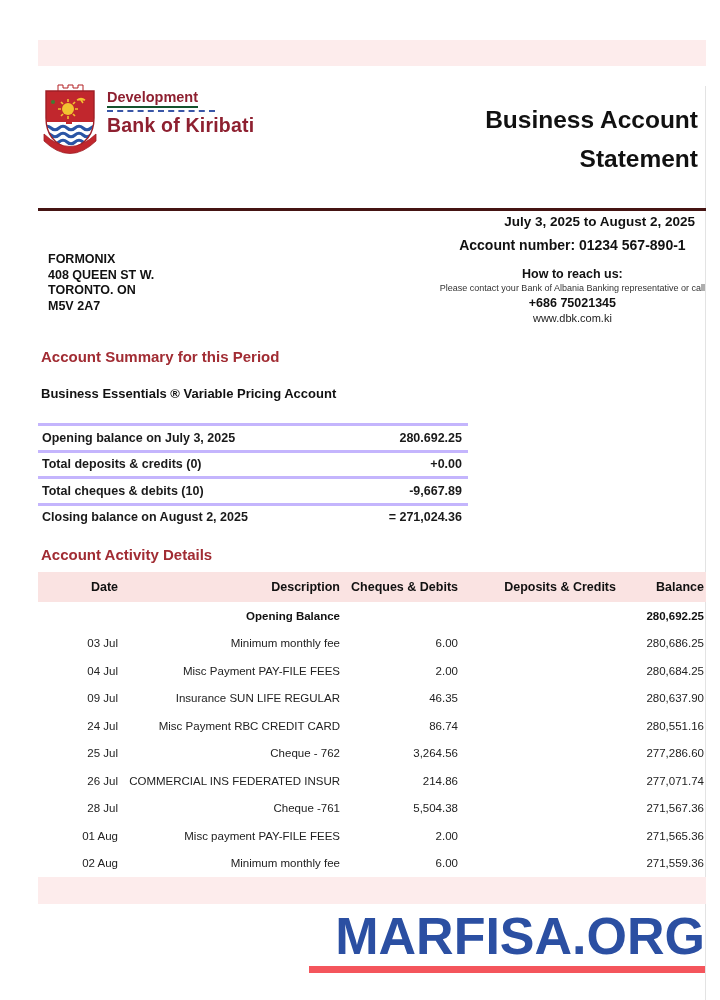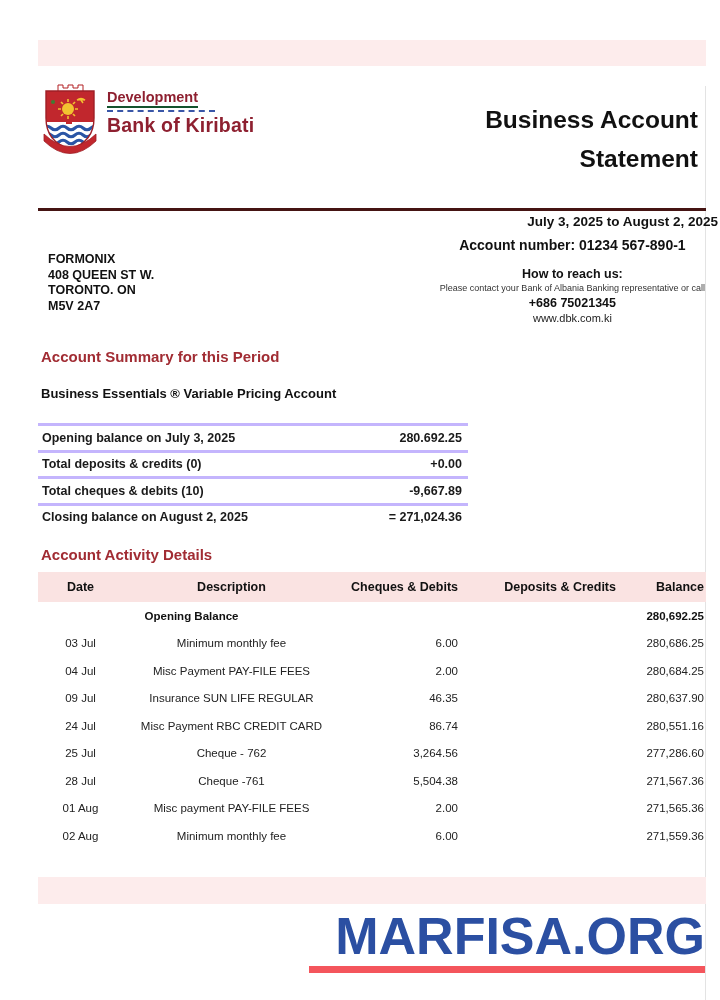--- a/index.html
+++ b/index.html
@@ -19,21 +19,21 @@
   .logo-text { margin-left:8px; margin-top:6px; }
   .logo-line1 { display:inline-block; font-size:14.5px; font-weight:bold; color:#8e2030;
                 border-bottom:2px solid #14532d; padding-bottom:1px; }
   .logo-dashes { width:108px; height:0; border-bottom:2.5px dashed #3a57a8; margin:2px 0 2px 0; }
   .logo-line2 { font-size:19.5px; font-weight:bold; color:#8e2030; letter-spacing:0.2px; }
 
   .doc-title { position:absolute; right:22px; top:100px; text-align:right;
                font-size:24.5px; font-weight:bold; color:#111; line-height:39px; }
 
   .rule { position:absolute; left:38px; top:208px; width:668px; height:3px; background:#451413; }
-  .period { position:absolute; right:2px; top:214px; font-size:13.5px; font-weight:bold; color:#111; }
+  .period { position:absolute; right:25px; top:214px; font-size:13.5px; font-weight:bold; color:#111; }
 
   .address { position:absolute; left:48px; top:239px; font-size:12.5px; font-weight:bold;
              line-height:15.5px; color:#111;margin-top:13px; }
 
   .contact { position:absolute; right:15px; top:237px; text-align:center; color:#111; }
   .contact .acct { font-size:14px; font-weight:bold; margin-bottom:14px; }
   .contact .how { font-size:12.5px; font-weight:bold; margin-bottom:2px; }
   .contact .small-line { font-size:9px; color:#333; margin-bottom:3px; }
   .contact .phone { font-size:12.5px; font-weight:bold; margin-bottom:2px; }
   .contact .site { font-size:11px; color:#222; }
@@ -51,21 +51,21 @@
   .activity-heading { top:546px; }
   .activity-table { position:absolute; left:38px; top:572px; width:668px;
                     border-collapse:collapse; table-layout:fixed; }
   .activity-table col.c-date { width:80px; }
   .activity-table col.c-desc { width:222px; }
   .activity-table col.c-debit { width:120px; }
   .activity-table col.c-credit { width:158px; }
   .activity-table col.c-bal { width:88px; }
   .activity-table th { background:#fae3e2; height:30px; font-size:12.5px; font-weight:bold;
                        color:#111; vertical-align:middle; }
-  .activity-table th.l, .activity-table td.l { text-align:center; padding-left:5px; }
+  .activity-table th.l, .activity-table td.l { text-align:right; padding-left:5px; }
   .activity-table th.r, .activity-table td.r { text-align:right; padding-right:2px; }
   .activity-table td { height:27.5px; font-size:11.5px; color:#222; vertical-align:middle; }
   .activity-table tr.opening td { font-weight:bold; color:#111; }
 
   .bottom-bar { position:absolute; left:38px; top:877px; width:668px; height:27px; background:#fdecec; }
 
   .brand { position:absolute; right:15px; top:906px; font-size:52px; font-weight:bold;
            color:#2b4fa2; letter-spacing:0; }
   .brand-underline { position:absolute; right:15px; top:966px; width:396px; height:7px; background:#f4555c; }
 </style>
@@ -224,20 +224,27 @@
         <td class="r">280,551.16</td>
       </tr>
       <tr>
         <td class="l">25 Jul</td>
         <td class="l">Cheque - 762</td>
         <td class="r">3,264.56</td>
         <td class="r"></td>
         <td class="r">277,286.60</td>
       </tr>
       <tr>
+        <td class="l">26 Jul</td>
+        <td class="l">COMMERCIAL INS FEDERATED INSUR</td>
+        <td class="r">214.86</td>
+        <td class="r"></td>
+        <td class="r">277,071.74</td>
+      </tr>
+      <tr>
         <td class="l">28 Jul</td>
         <td class="l">Cheque -761</td>
         <td class="r">5,504.38</td>
         <td class="r"></td>
         <td class="r">271,567.36</td>
       </tr>
       <tr>
         <td class="l">01 Aug</td>
         <td class="l">Misc payment PAY-FILE FEES</td>
         <td class="r">2.00</td>

